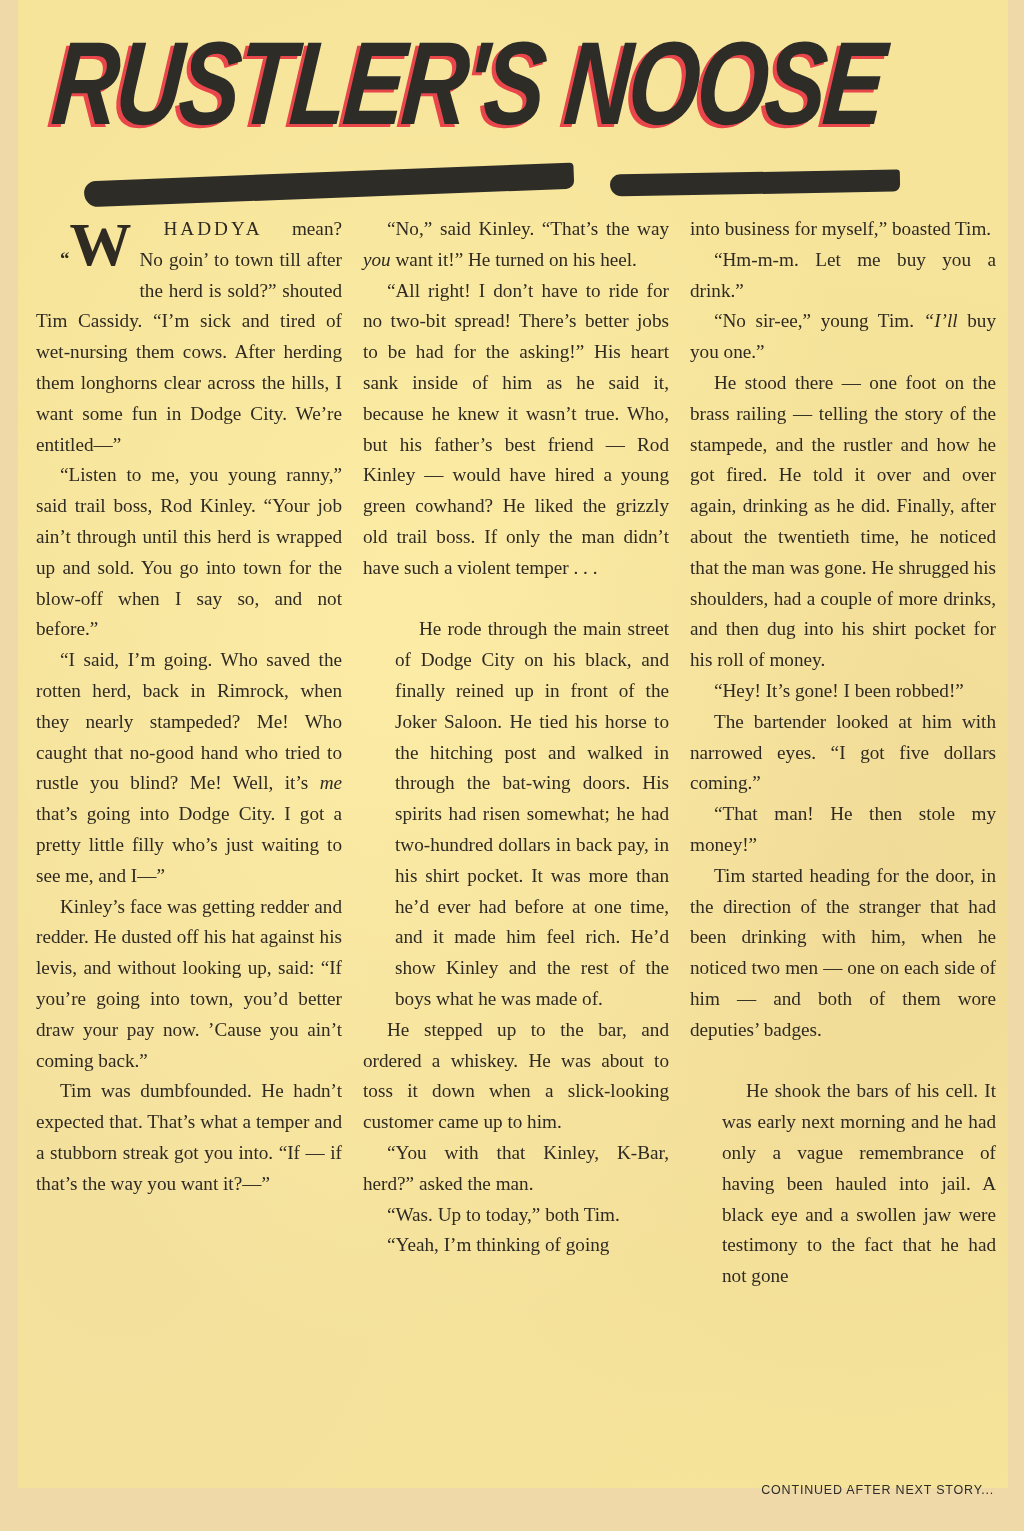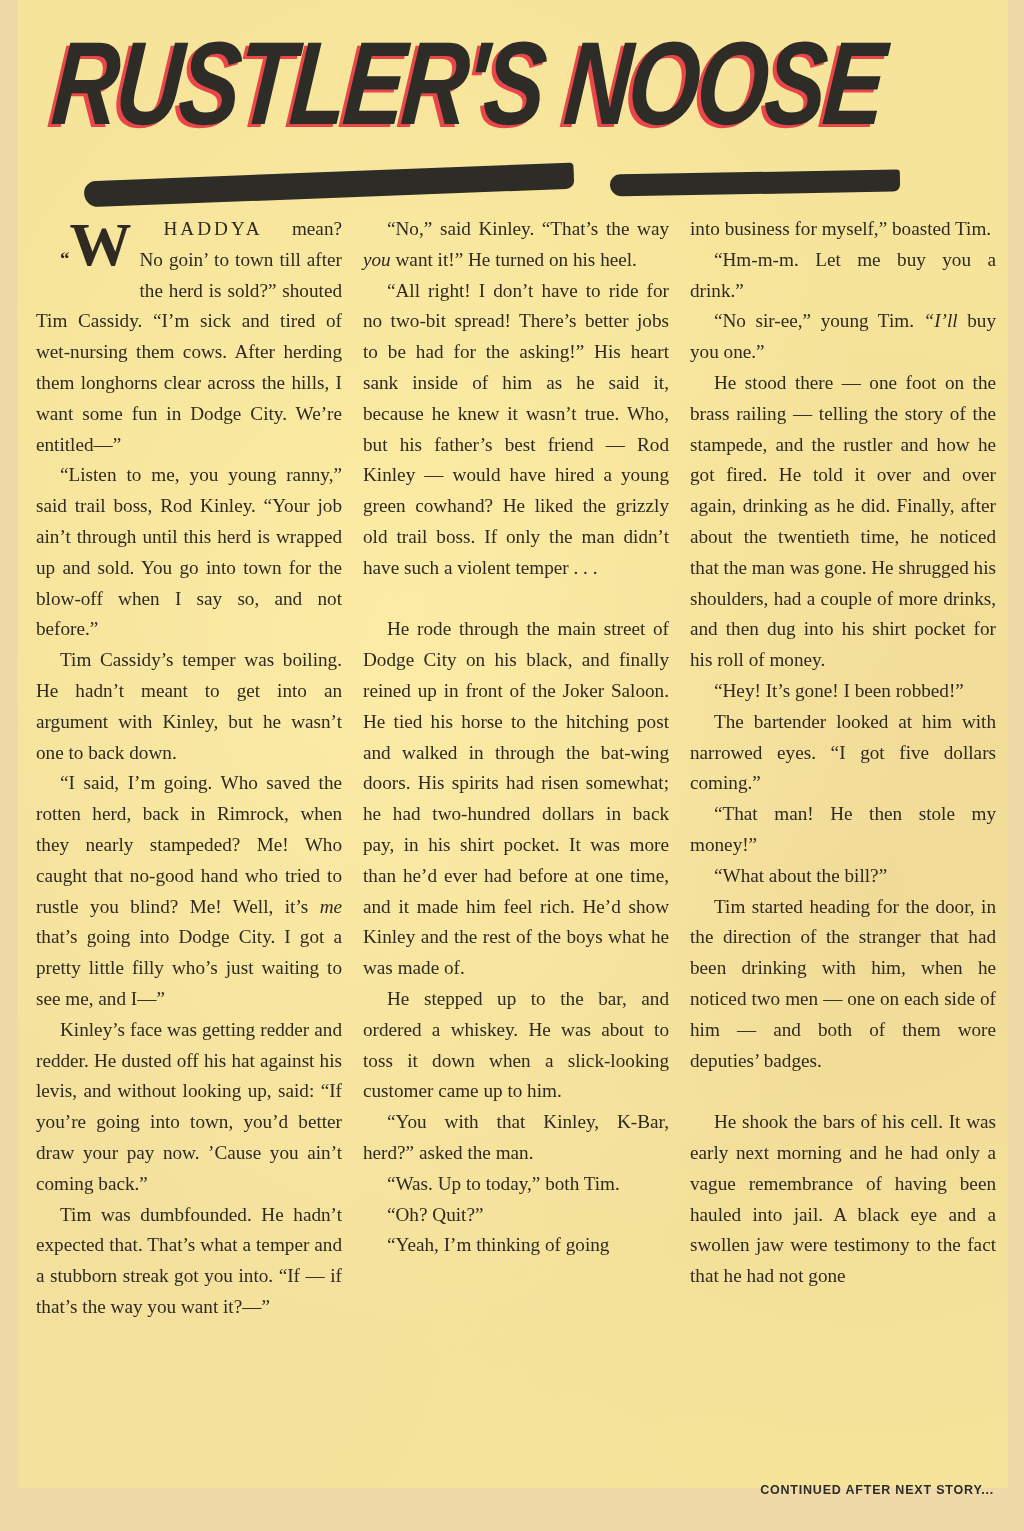--- a/index.html
+++ b/index.html
@@ -44,33 +44,33 @@
       position: absolute; left: 36px; top: 214px; width: 960px;
       display: flex; justify-content: space-between;
     }
     .col {
       width: 306px;
       font-size: 19.2px; line-height: 30.8px;
       text-align: justify;
     }
     .col p { margin: 0; text-indent: 24px; }
     .col p.noindent { text-indent: 0; }
-    .col p.gap { margin-top: 30.8px; }
+    .col p.gap { margin-top: 30.8px; margin-left: 32px; }
     .dropcap-line { text-indent: 0; }
     .quote-open { font-size: 19px; }
     .dropcap {
       float: left; font-size: 62px; line-height: 48px; font-weight: bold;
       margin: 6px 8px 0 0; font-family: "Liberation Serif", serif;
     }
     .smallcaps { letter-spacing: 3px; }
     em { font-style: italic; }
     .continued {
       position: absolute; right: 30px; top: 1483px;
       font-family: "Liberation Sans", "DejaVu Sans", sans-serif;
-      font-weight: bold; font-size: 12.5px; letter-spacing: 0.8px;
+      font-weight: normal; font-size: 12.5px; letter-spacing: 0.8px;
       color: #2d2c27;
     }
   </style>
 </head>
 <body>
 
 <div class="page-panel"></div>
 
 <div class="title-wrap">
   <div class="title">RUSTLER'S NOOSE</div>
@@ -78,44 +78,41 @@
   <div class="underline u2"></div>
 </div>
 
 <div class="columns">
 
   <div class="col">
     <p class="dropcap-line">
       <span class="dropcap"><span class="quote-open">“</span><span>W</span></span><span class="smallcaps">HADDYA</span><span> mean? No goin’ to town till after the herd is sold?” shouted Tim Cassidy. “I’m sick and tired of wet-nursing them cows. After herding them longhorns clear across the hills, I want some fun in Dodge City. We’re entitled—”</span>
     </p>
     <p>“Listen to me, you young ranny,” said trail boss, Rod Kinley. “Your job ain’t through until this herd is wrapped up and sold. You go into town for the blow-off when I say so, and not before.”</p>
-    <p>Tim Cassidy’s temper was boiling. He hadn’t meant to get into an argument with Kinley, but he wasn’t one to back down.</p>
     <p><span>“I said, I’m going. Who saved the rotten herd, back in Rimrock, when they nearly stampeded? Me! Who caught that no-good hand who tried to rustle you blind? Me! Well, it’s </span><em>me</em><span> that’s going into Dodge City. I got a pretty little filly who’s just waiting to see me, and I—”</span></p>
     <p>Kinley’s face was getting redder and redder. He dusted off his hat against his levis, and without looking up, said: “If you’re going into town, you’d better draw your pay now. ’Cause you ain’t coming back.”</p>
     <p>Tim was dumbfounded. He hadn’t expected that. That’s what a temper and a stubborn streak got you into. “If — if that’s the way you want it?—”</p>
   </div>
 
   <div class="col">
     <p><span>“No,” said Kinley. “That’s the way </span><em>you</em><span> want it!” He turned on his heel.</span></p>
     <p>“All right! I don’t have to ride for no two-bit spread! There’s better jobs to be had for the asking!” His heart sank inside of him as he said it, because he knew it wasn’t true. Who, but his father’s best friend — Rod Kinley — would have hired a young green cowhand? He liked the grizzly old trail boss. If only the man didn’t have such a violent temper . . .</p>
     <p class="gap">He rode through the main street of Dodge City on his black, and finally reined up in front of the Joker Saloon. He tied his horse to the hitching post and walked in through the bat-wing doors. His spirits had risen somewhat; he had two-hundred dollars in back pay, in his shirt pocket. It was more than he’d ever had before at one time, and it made him feel rich. He’d show Kinley and the rest of the boys what he was made of.</p>
     <p>He stepped up to the bar, and ordered a whiskey. He was about to toss it down when a slick-looking customer came up to him.</p>
     <p>“You with that Kinley, K-Bar, herd?” asked the man.</p>
     <p>“Was. Up to today,” both Tim.</p>
-    <p>“Oh? Quit?”</p>
     <p>“Yeah, I’m thinking of going</p>
   </div>
 
   <div class="col">
     <p class="noindent">into business for myself,” boasted Tim.</p>
     <p>“Hm-m-m. Let me buy you a drink.”</p>
     <p><span>“No sir-ee,” young Tim. </span><em>“I’ll</em><span> buy you one.”</span></p>
     <p>He stood there — one foot on the brass railing — telling the story of the stampede, and the rustler and how he got fired. He told it over and over again, drinking as he did. Finally, after about the twentieth time, he noticed that the man was gone. He shrugged his shoulders, had a couple of more drinks, and then dug into his shirt pocket for his roll of money.</p>
     <p>“Hey! It’s gone! I been robbed!”</p>
     <p>The bartender looked at him with narrowed eyes. “I got five dollars coming.”</p>
     <p>“That man! He then stole my money!”</p>
-    <p>“What about the bill?”</p>
     <p>Tim started heading for the door, in the direction of the stranger that had been drinking with him, when he noticed two men — one on each side of him — and both of them wore deputies’ badges.</p>
     <p class="gap">He shook the bars of his cell. It was early next morning and he had only a vague remembrance of having been hauled into jail. A black eye and a swollen jaw were testimony to the fact that he had not gone</p>
   </div>
 </div>
 
 <div class="continued">CONTINUED AFTER NEXT STORY...</div>
 
 </body></html>

